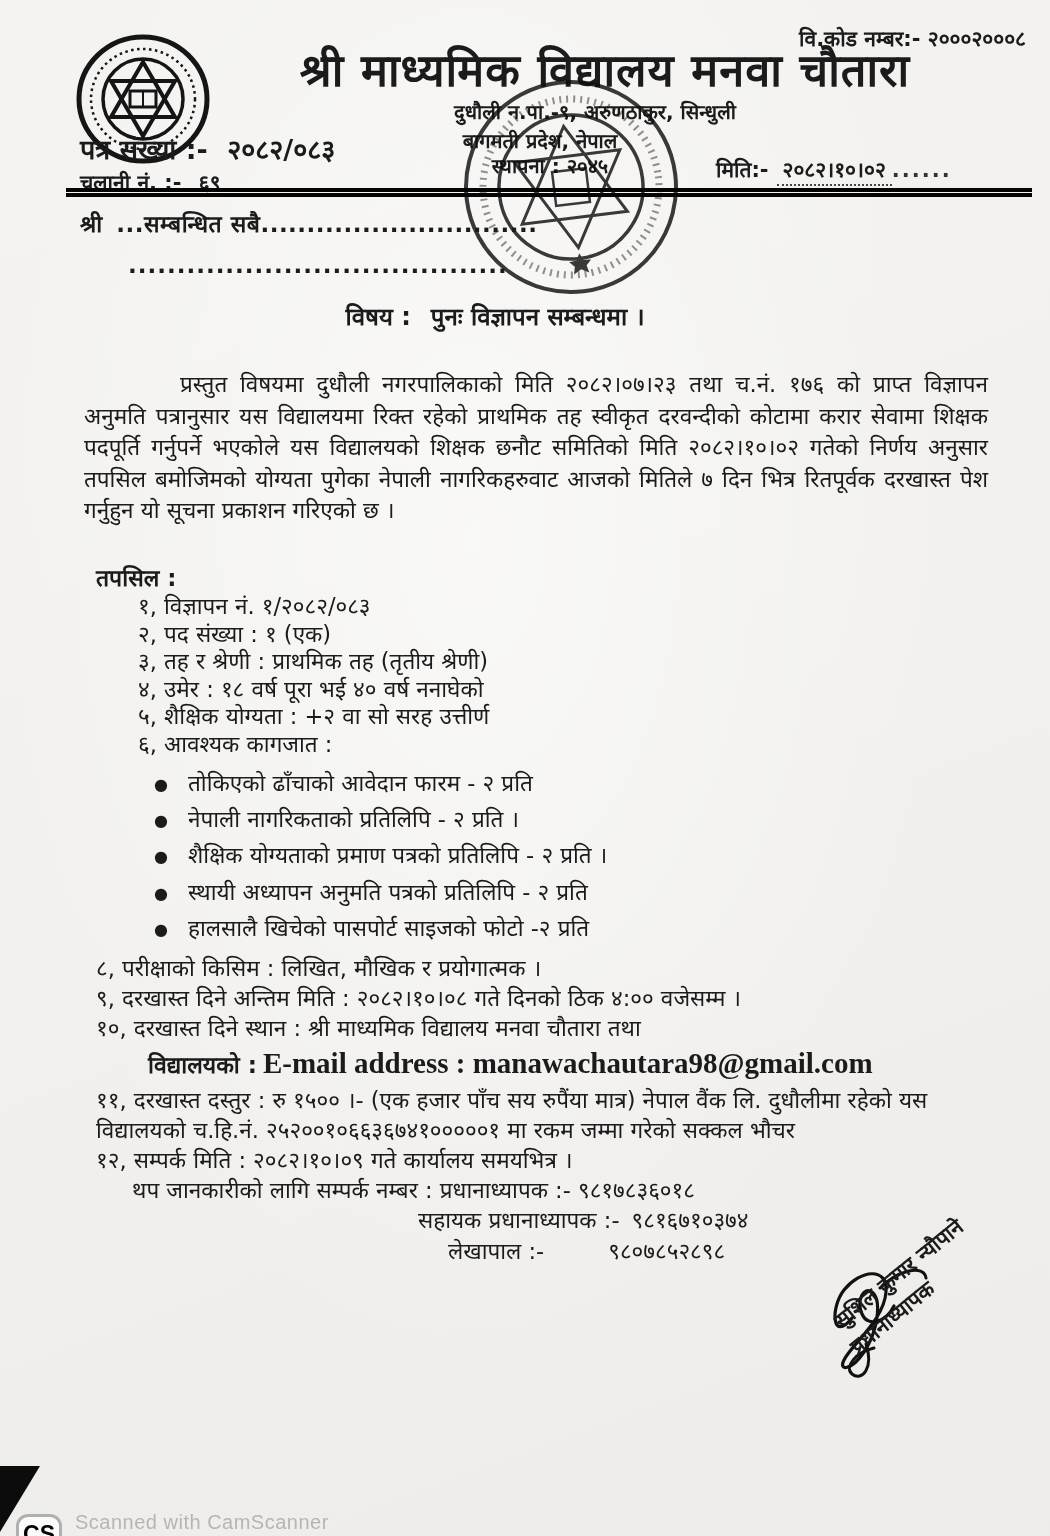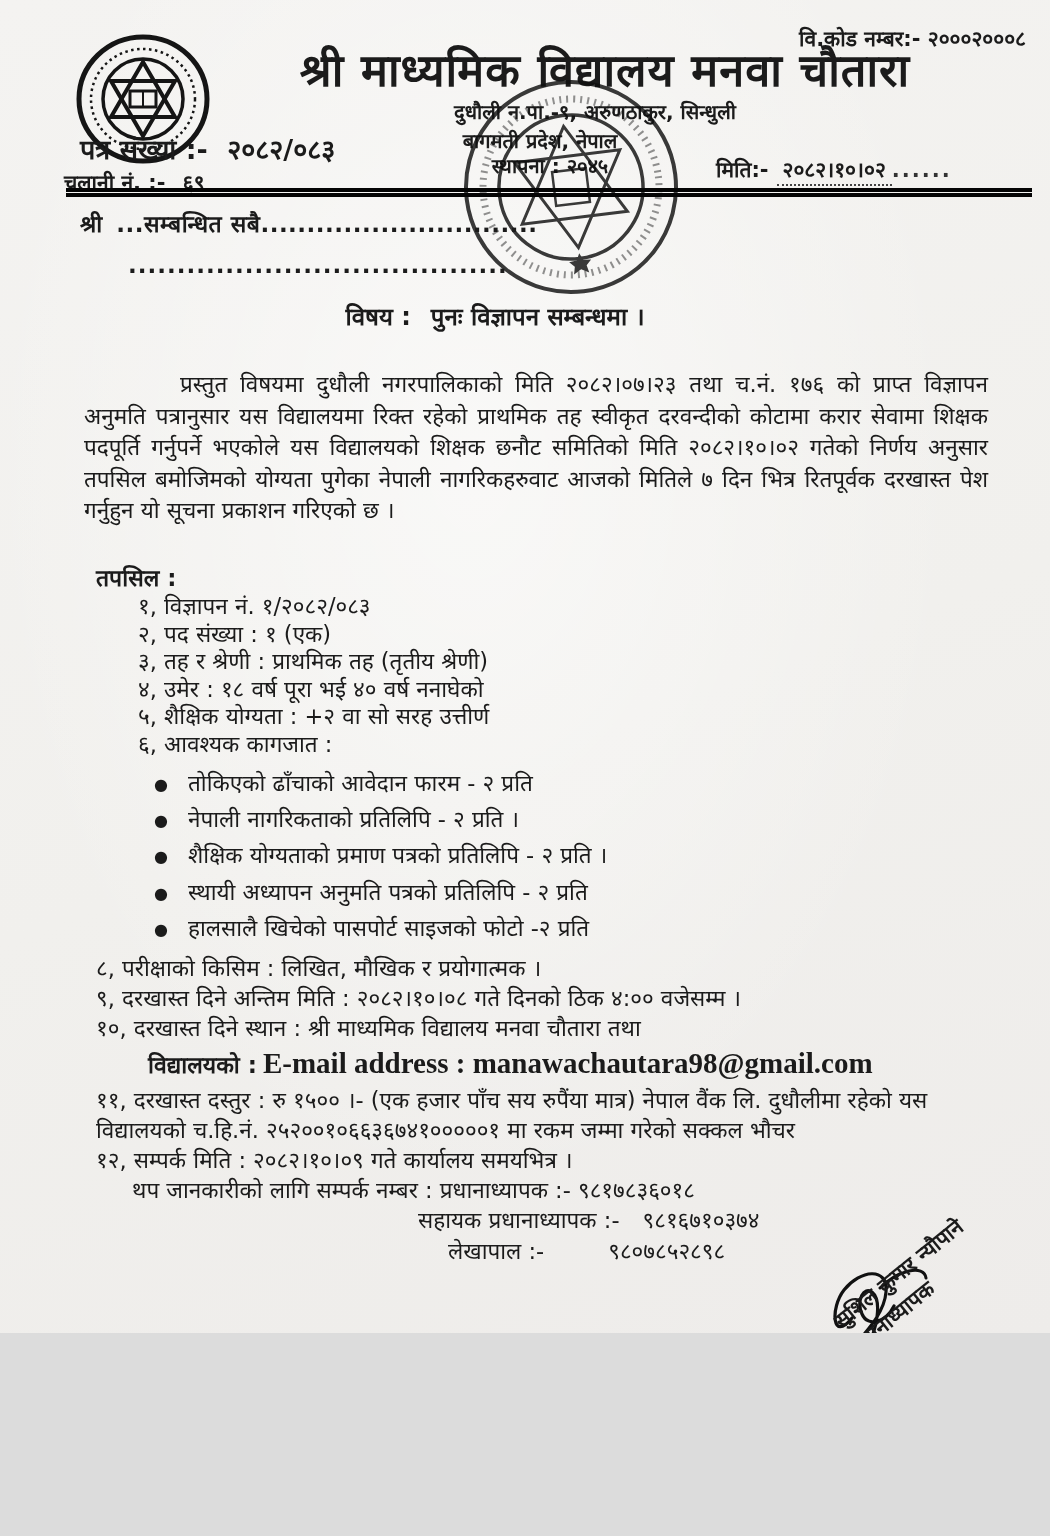--- a/index.html
+++ b/index.html
@@ -1,38 +1,38 @@
 <!DOCTYPE html>
 <html><head>
 <meta charset="utf-8">
 <style>
   * { box-sizing: border-box; }
   html,body { margin:0; padding:0; background:#dcdcdc; }
   .page {
     position: relative;
-    width: 1050px; height: 1333px;
+    width: 1050px; height: 1536px;
     margin: 0 auto;
     background:
       radial-gradient(ellipse at 45% 35%, rgba(255,255,255,.55) 0%, rgba(255,255,255,0) 60%),
       linear-gradient(160deg, #f4f3f1 0%, #f1f0ed 55%, #eeecea 100%);
     color:#1b1b1b;
     font-family:"DejaVu Sans", sans-serif;
     overflow:hidden;
   }
 
   
   .code-number { position:absolute; top:24px; right:24px; font-size:21px; font-weight:700; }
   .logo { position:absolute; left:74px; top:30px; width:138px; height:138px; }
   .school-name { position:absolute; left:180px; right:20px; top:38px; text-align:center;
                  font-size:45px; font-weight:700; letter-spacing:1px; white-space:nowrap; }
   .addr1 { position:absolute; left:180px; right:40px; top:98px;  text-align:center; font-size:20px; font-weight:700; }
   .addr2 { position:absolute; left:180px; right:150px; top:127px; text-align:center; font-size:20px; font-weight:700; }
   .estd  { position:absolute; left:180px; right:130px; top:152px; text-align:center; font-size:20px; font-weight:700; }
   .meta-letter  { position:absolute; left:80px; top:130px; font-size:27px; font-weight:700; }
-  .meta-chalani { position:absolute; left:64px; top:168px; font-size:21px; font-weight:700; }
+  .meta-chalani { position:absolute; left:80px; top:168px; font-size:21px; font-weight:700; }
   .meta-letter .val, .meta-chalani .val { margin-left:10px; }
   .miti { position:absolute; left:716px; top:155px; font-size:21px; font-weight:700; }
   .miti .val { margin-left:8px; border-bottom:2px dotted #444; padding:0 6px 2px 6px; }
   .miti .dots { letter-spacing:2px; color:#333; }
 
   .stamp { position:absolute; left:458px; top:74px; width:226px; height:226px;
            opacity:.82; transform:rotate(-7deg); }
 
   .rule { position:absolute; left:66px; top:188px; width:966px; height:9px;
           background:linear-gradient(#050505 0 42%, rgba(0,0,0,0) 42% 56%, #050505 56% 100%); }
@@ -54,21 +54,21 @@
   .bullets { margin:7px 0 5px 0; }
   .bullet  { line-height:34.4px; padding-left:58px; white-space:nowrap; }
   .bullet .dot { display:inline-block; width:34px; font-size:16px; vertical-align:1px; }
   .t-item2 { line-height:30px; white-space:nowrap; }
   .email-line { line-height:40px; padding-left:52px; white-space:nowrap; }
   .email-line .dev { font-size:23px; font-weight:600; }
   .email-line .latin { font-family:"Liberation Serif","DejaVu Serif",serif; font-size:29px; font-weight:600; margin-left:6px; }
   .contact1 { line-height:30px; padding-left:36px; white-space:nowrap; }
   .contact2 { line-height:31px; padding-left:322px; white-space:nowrap; }
   .contact3 { line-height:31px; padding-left:352px; white-space:nowrap; }
-  .contact2 .val { margin-left:23px; }
+  .contact2 .val { margin-left:12px; }
   .contact3 .val { margin-left:64px;font-family:Liberation Mono, monospace; }
 
   
   .signature { position:absolute; left:822px; top:1248px; width:225px; height:185px; }
   .sig-scribble { position:absolute; left:0; top:0; width:110px; height:140px; }
   .sig-text { position:absolute; left:6px; top:64px; transform:rotate(-39deg); transform-origin:left top;
               font-size:21px; font-weight:700; white-space:nowrap; }
   .sig-text .sig-title { margin-left:-4px; margin-top:2px; }
 
   

